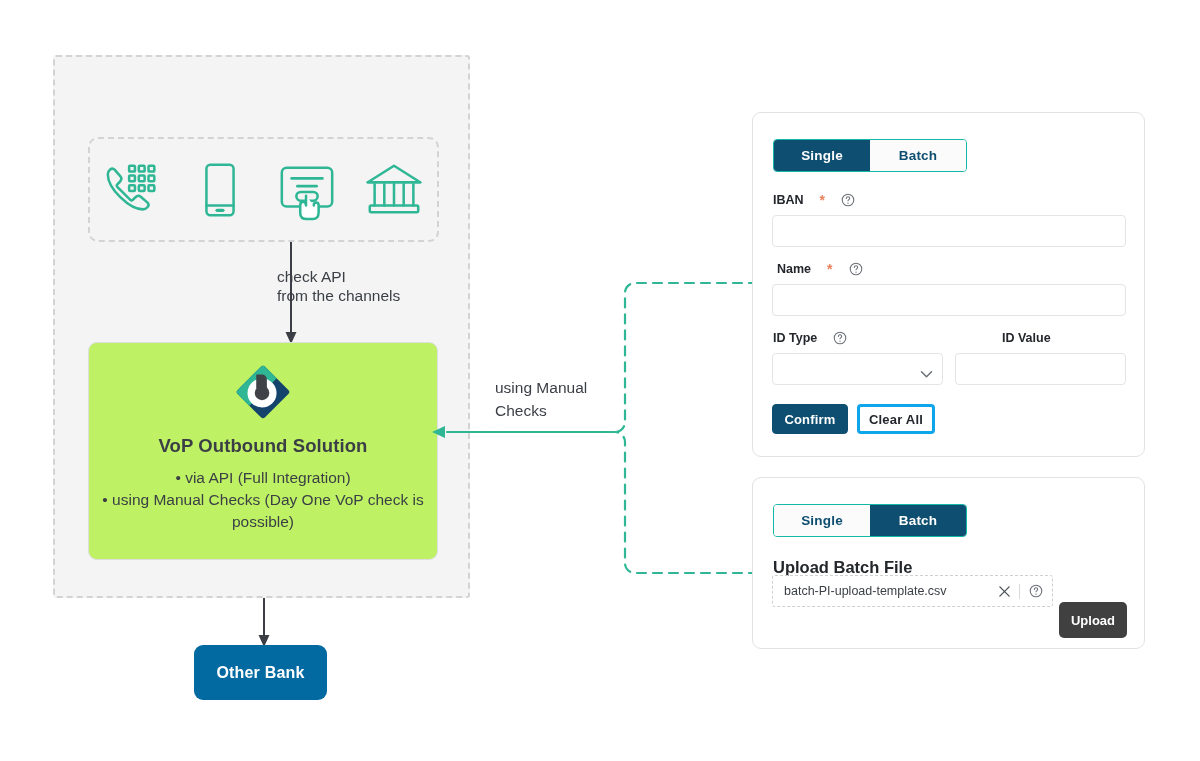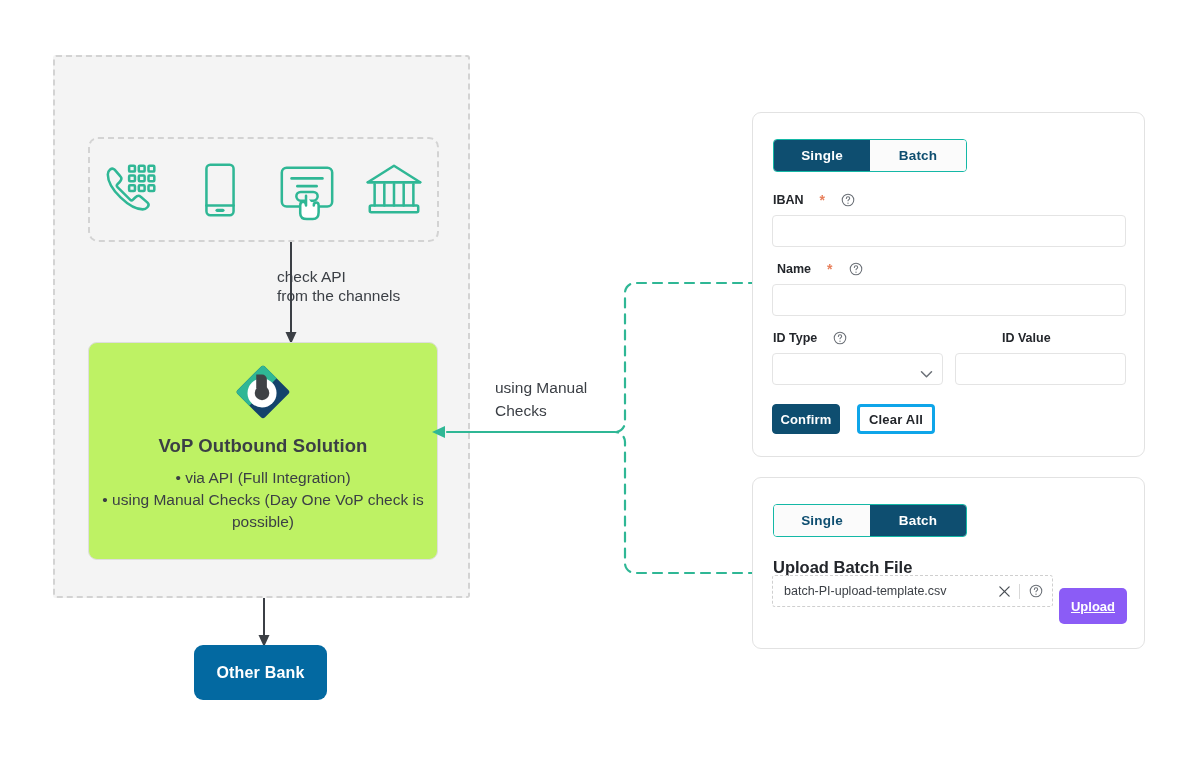--- a/index.html
+++ b/index.html
@@ -161,28 +161,27 @@
   }
   .file-name {
     flex: 1; padding-left: 11px;
     font-size: 12.5px; color: #3b3f45;
     white-space: nowrap; overflow: hidden;
   }
   .file-x { padding: 0 8px; cursor: pointer; display: flex; align-items: center; }
   .file-sep { width: 1px; height: 15px; background: #d8d8d8; }
   .file-help { padding: 0 9px; display: flex; align-items: center; cursor: pointer; }
   .btn-upload {
-    position: absolute; left: 306px; top: 110px;
+    position: absolute; left: 306px; top: 124px;
     width: 68px; height: 36px;
-    background: #8b5cf6; color: #ffffff;
+    background: #404040; color: #ffffff;
     border-radius: 5px; border: none;
     font-size: 13px; font-weight: 700;
     display: flex; align-items: center; justify-content: center;
     cursor: pointer;
-    text-decoration: underline;
   }
 </style>
 </head>
 <body>
 
 <div class="stage">
 
   <div class="outer-group">
 
 
@@ -331,21 +330,21 @@
           <path d="M1.5 1.8 L6.5 6.8 L11.5 1.8"></path>
         </svg>
       </span>
     </div>
 
     <div class="field-label" style="left:203px; top:218px;padding-left:46px;">
       <span>ID Value</span>
     </div>
     <input class="txt-input" style="left: 202px; top: 240px; width: 171px;" value="" placeholder="">
 
-    <div class="btn btn-primary" style="left:19px; top:291px; width:68px;">Confirm</div>
+    <div class="btn btn-primary" style="left:19px; top:291px; width:76px;">Confirm</div>
     <div class="btn btn-ghost" style="left:104px; top:291px; width:78px;">Clear All</div>
   </div>
 
   <div class="card card-batch">
 
     <div class="segmented">
       <div class="seg idle">Single</div>
       <div class="seg active">Batch</div>
     </div>
 

